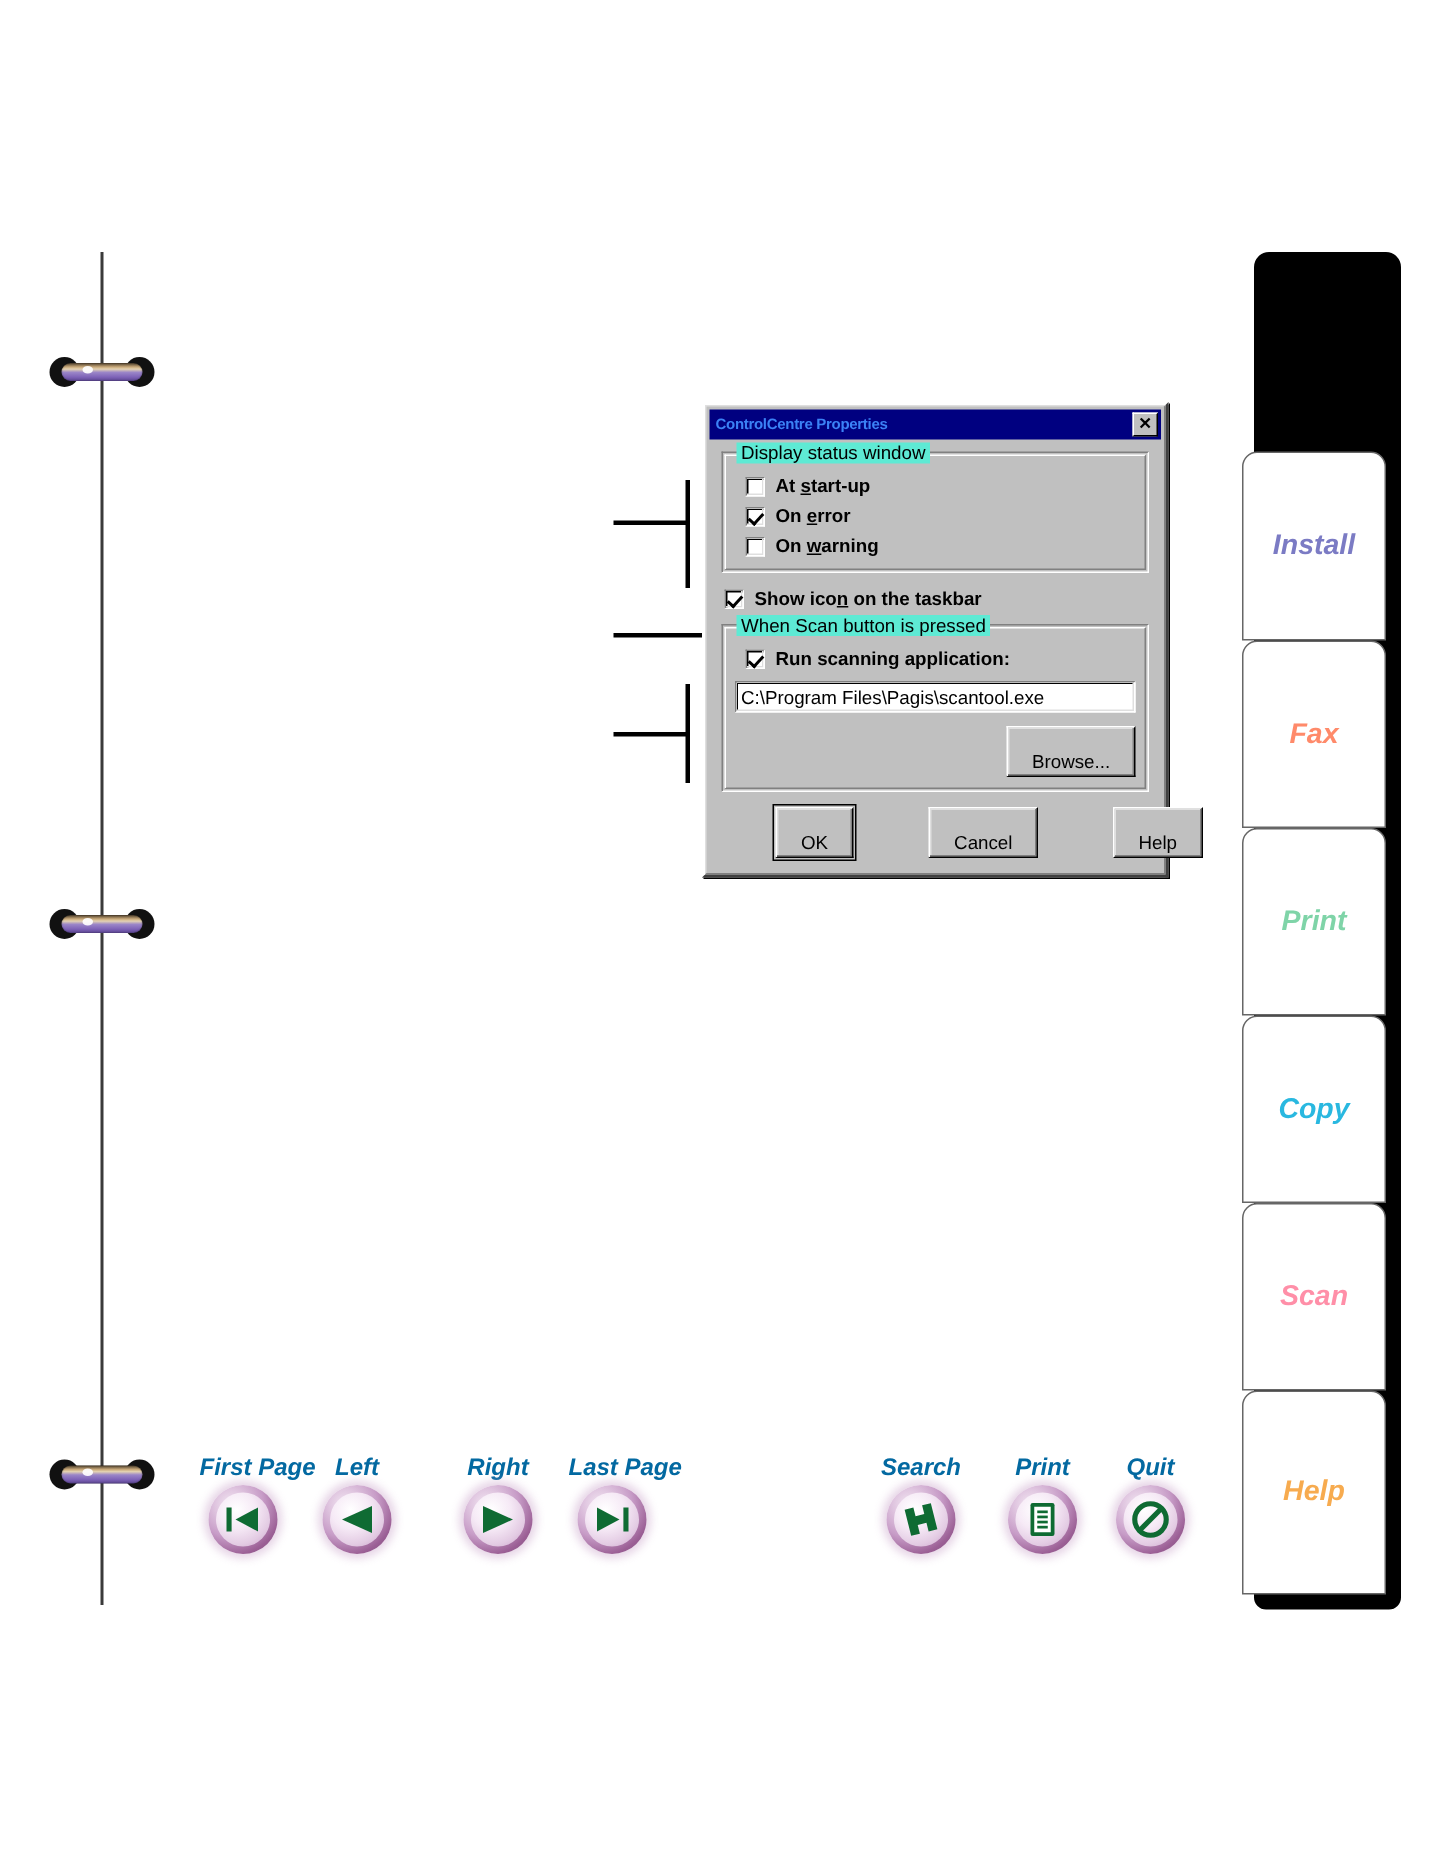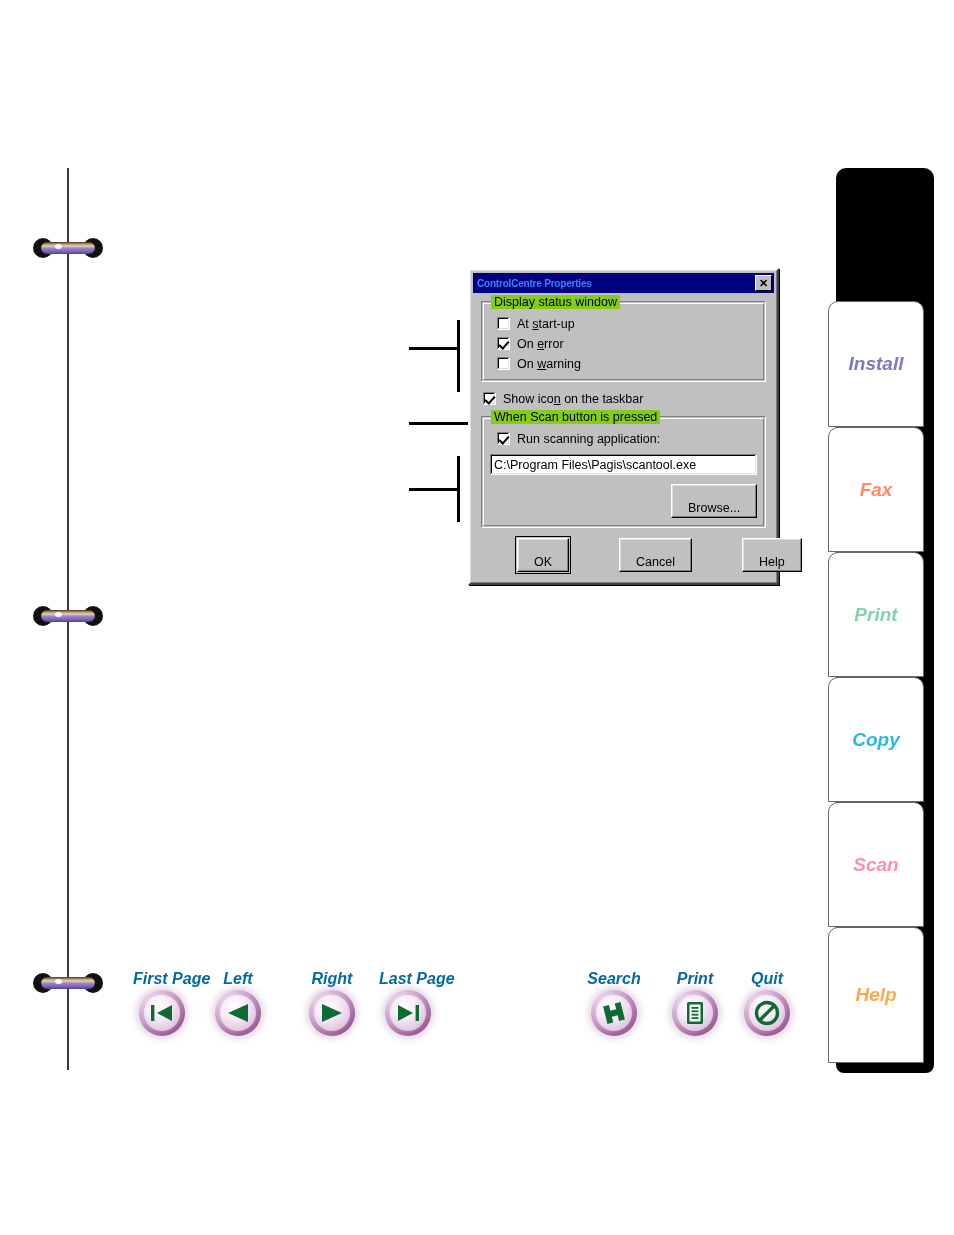--- a/index.html
+++ b/index.html
@@ -143,36 +143,38 @@
     position: absolute;
     left: 1px; top: 1px; right: 1px; bottom: 1px;
     border: 1px solid #ffffff;
     border-right-color: #808080;
     border-bottom-color: #808080;
     pointer-events: none;
   }
   .groupbox > .gb-title {
     position: absolute;
     top: -7px; left: 9px;
-    background: #84cc16;
+    background: #5eead4;
     padding: 0 3px;
     font-size: 12.5px;
     color: #000000;
     z-index: 2;
     white-space: nowrap;
   }
 
   .cbrow {
     display: flex;
+    align-items: center;
     margin: 2px 0 6px 7px;
     font-size: 12.5px;
     color: #000000;
     cursor: default;
     position: relative;
     z-index: 1;
+    font-weight: bold;
   }
   .cbrow:last-child { margin-bottom: 1px; }
   .checkbox {
     width: 13px; height: 13px;
     background: #ffffff;
     border-top: 1px solid #808080;
     border-left: 1px solid #808080;
     border-right: 1px solid #ffffff;
     border-bottom: 1px solid #ffffff;
     box-shadow: inset -1px -1px 0 #dfdfdf, inset 1px 1px 0 #000000;

